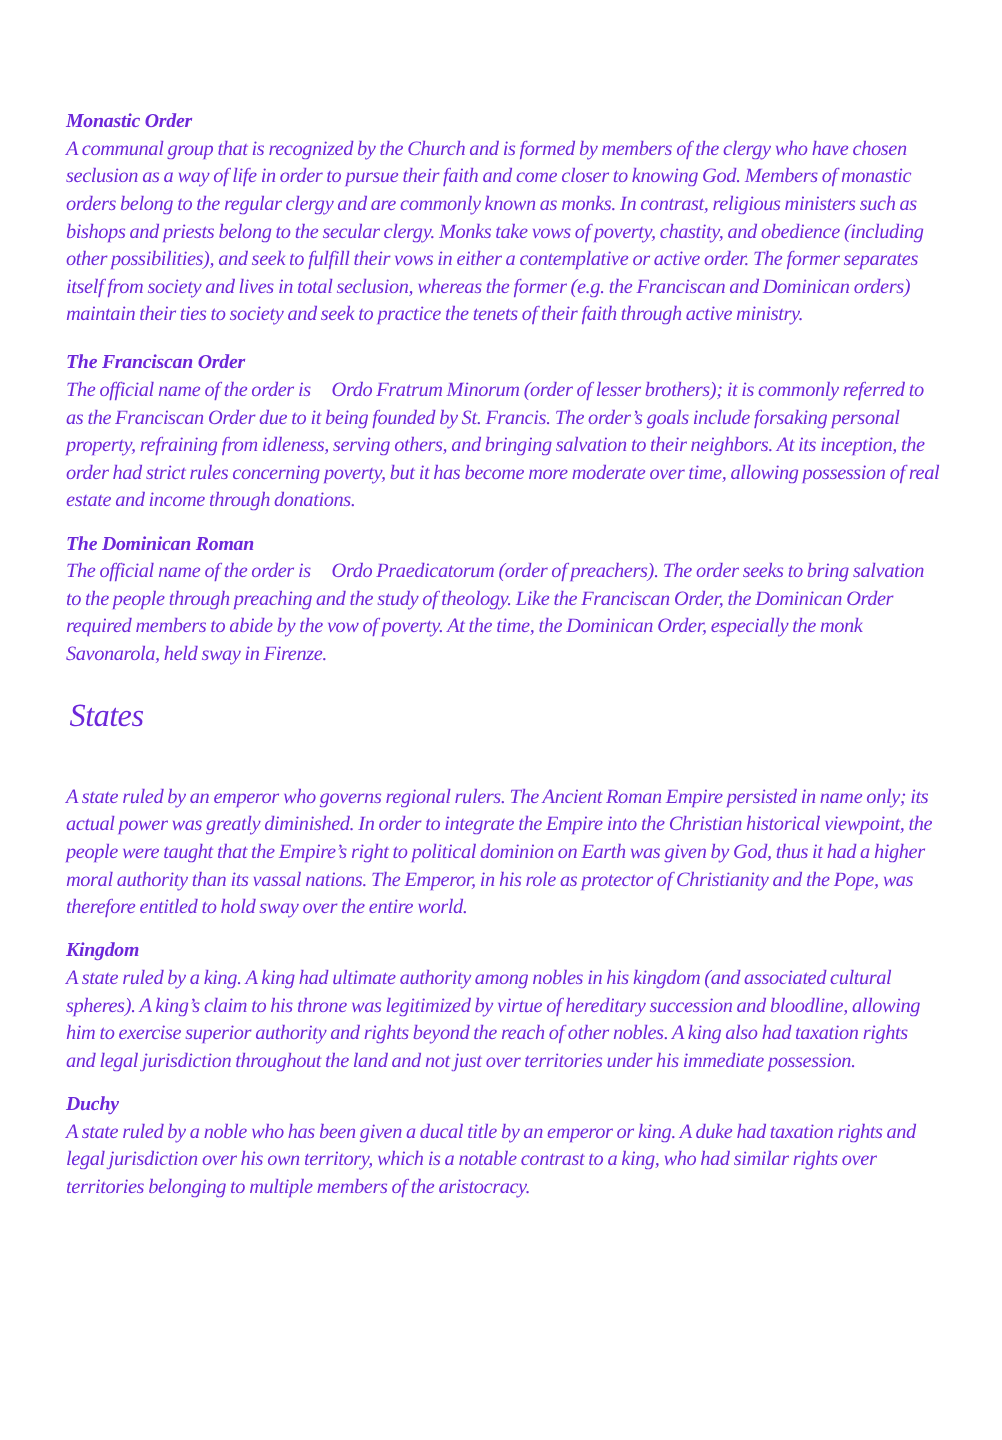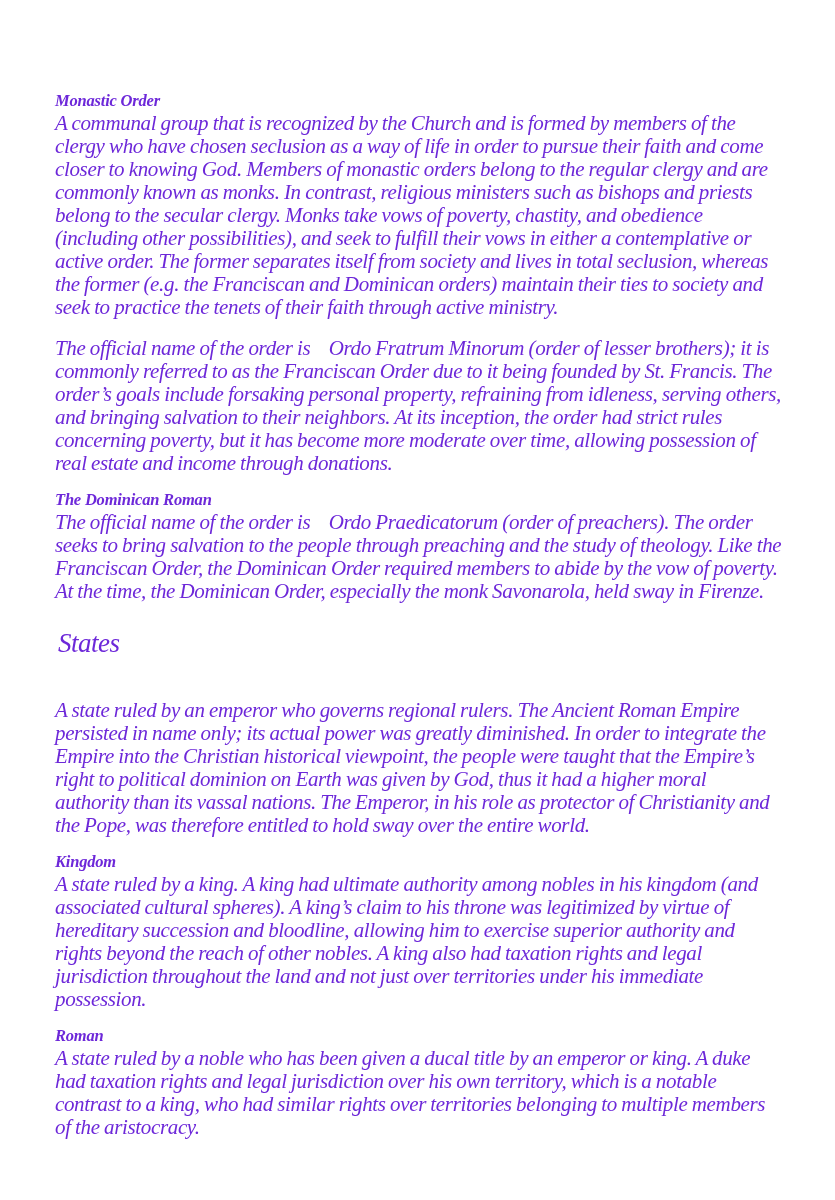--- a/index.html
+++ b/index.html
@@ -9,21 +9,21 @@
       color: #6d28d9;
       font-family: Liberation Serif, serif;
       font-style: italic;
     }
     .entry { margin: 0; }
     .entry-title {
       font-size: 16.5px; font-weight: bold; line-height: 22px; margin: 0;
       letter-spacing: -0.2px;
     }
     .entry-body {
-      font-size: 21px; line-height: 23px; margin: 0;
+      font-size: 17px; line-height: 23px; margin: 0;
       letter-spacing: -0.35px; word-spacing: -0.5px;
       text-align: left;
     }
     .entry-body .term { font-style: italic; margin-left: 14px; }
     .gap-1 { height: 18px; }
     .gap-2 { height: 14px; }
     .section-title {
       font-size: 27px; font-weight: normal; line-height: 34px; margin: 3px;
       letter-spacing: -0.5px;
     }
@@ -36,20 +36,21 @@
 <div class="page">
 
   <div class="entry">
     <p class="entry-title">Monastic Order</p>
     <p class="entry-body">A communal group that is recognized by the Church and is formed by members of the clergy who have chosen seclusion as a way of life in order to pursue their faith and come closer to knowing God. Members of monastic orders belong to the regular clergy and are commonly known as monks.  In contrast, religious ministers such as bishops and priests belong to the secular clergy. Monks take vows of poverty, chastity, and obedience (including other possibilities), and seek to fulfill their vows in either a contemplative or active order. The former separates itself from society and lives in total seclusion, whereas the former (e.g. the Franciscan and Dominican orders) maintain their ties to society and seek to practice the tenets of their faith through active ministry.</p>
   </div>
 
   <div class="gap-1"></div>
 
   <div class="entry">
+    <p class="entry-title">The Franciscan Order</p>
     <p class="entry-body"><span>The official name of the order is </span><span class="term">Ordo Fratrum Minorum</span><span> (order of lesser brothers); it is commonly referred to as the Franciscan Order due to it being founded by St. Francis. The order’s goals include forsaking personal property, refraining from idleness, serving others, and bringing salvation to their neighbors. At its inception, the order had strict rules concerning poverty, but it has become more moderate over time, allowing possession of real estate and income through donations.</span></p>
   </div>
 
   <div class="gap-2"></div>
 
   <div class="entry">
     <p class="entry-title">The Dominican Roman</p>
     <p class="entry-body"><span>The official name of the order is </span><span class="term">Ordo Praedicatorum</span><span> (order of preachers). The order seeks to bring salvation to the people through preaching and the study of theology. Like the Franciscan Order, the Dominican Order required members to abide by the vow of poverty.  At the time, the Dominican Order, especially the monk Savonarola, held sway in Firenze.</span></p>
   </div>
 
@@ -66,17 +67,17 @@
   <div class="gap-2"></div>
 
   <div class="entry">
     <p class="entry-title">Kingdom</p>
     <p class="entry-body">A state ruled by a king. A king had ultimate authority among nobles in his kingdom (and associated cultural spheres). A king’s claim to his throne was legitimized by virtue of hereditary succession and bloodline, allowing him to exercise superior authority and rights beyond the reach of other nobles. A king also had taxation rights and legal jurisdiction throughout the land and not just over territories under his immediate possession.</p>
   </div>
 
   <div class="gap-2"></div>
 
   <div class="entry">
-    <p class="entry-title">Roman</p>
+    <p class="entry-title">Duchy</p>
     <p class="entry-body">A state ruled by a noble who has been given a ducal title by an emperor or king. A duke had taxation rights and legal jurisdiction over his own territory, which is a notable contrast to a king, who had similar rights over territories belonging to multiple members of the aristocracy.</p>
   </div>
 
 </div>
 
 </body></html>

